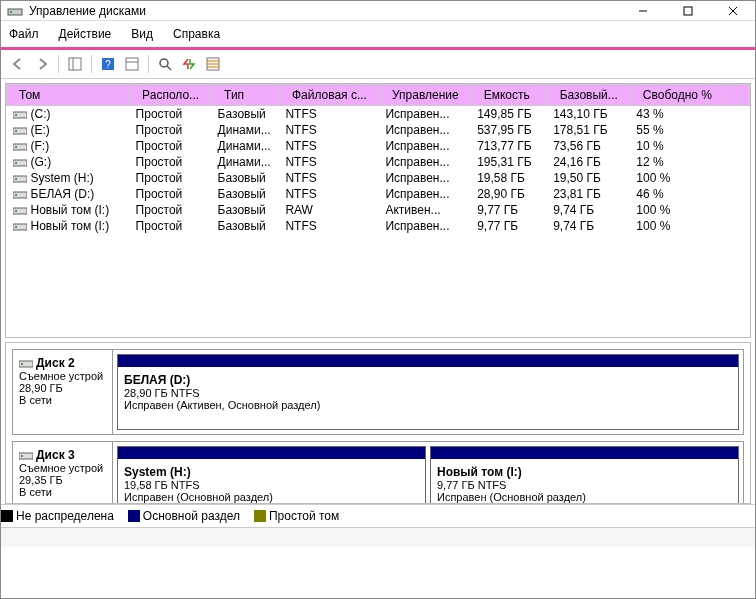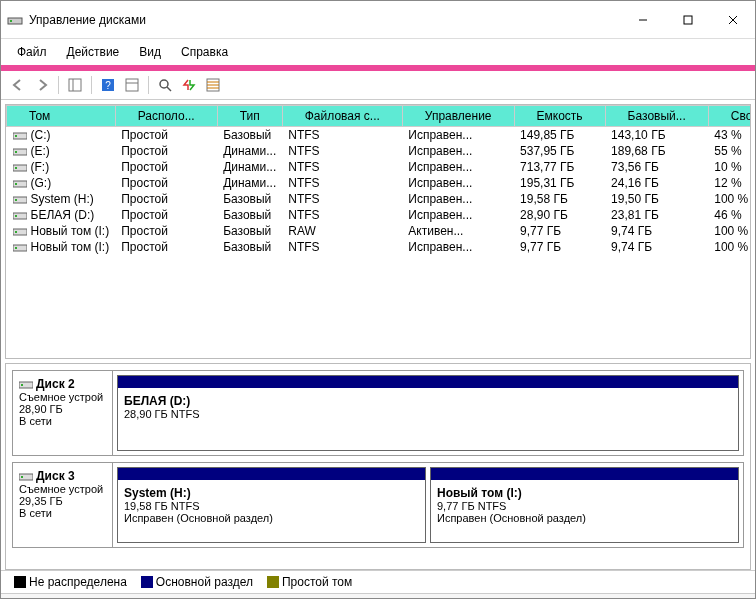--- a/index.html
+++ b/index.html
@@ -10,40 +10,40 @@
     background: #fff;
     color: #000;
     width: 756px;
     height: 599px;
     overflow: hidden;
     border: 1px solid #888;
   }
   .titlebar {
     display: flex;
     align-items: center;
-    height: 38px;
+    height: 20px;
     padding: 0 0 0 6px;
     border-bottom: 1px solid #ddd;
   }
   .titlebar .app-icon {
     width: 16px; height: 16px;
     margin-right: 6px;
     display: inline-flex; align-items: center; justify-content: center;
   }
   .titlebar .title { flex: 1; font-size: 12px; }
   .win-btn {
     width: 45px; height: 30px;
     display: inline-flex; align-items: center; justify-content: center;
     font-size: 12px;
   }
   .menubar {
     display: flex;
     gap: 4px;
-    padding: 4px 8px;
-    border-bottom: 6px solid #ec4899;
+    padding: 4px 0;
+    border-bottom: 3px solid #ec4899;
   }
   .menu-item { padding: 2px 8px; }
   .toolbar {
     display: flex;
     align-items: center;
     gap: 2px;
     padding: 3px 6px;
     border-bottom: 1px solid #ccc;
   }
   .tb-btn {
@@ -60,41 +60,41 @@
     overflow: hidden;
   }
   table.volume-table {
     width: 100%;
     border-collapse: collapse;
     font-size: 12px;
   }
   table.volume-table th {
     text-align: left;
     font-weight: normal;
-    padding: 3px 22px;
+    padding: 3px 12px;
     border: 1px solid #ccc;
-    background: #5eead4;
+    background: #f0abfc;
     white-space: nowrap;
     overflow: hidden;
     text-overflow: ellipsis;
   }
   table.volume-table td {
     padding: 1px 6px;
     white-space: nowrap;
     overflow: hidden;
     text-overflow: ellipsis;
   }
   .disk-icon {
     width: 14px; height: 10px;
     display: inline-block;
     vertical-align: middle;
     margin-right: 4px;
   }
   .lower-pane {
-    height: 207px;
+    height: 162px;
     margin: 0 4px;
     border: 1px solid #bbb;
     overflow-y: scroll;
     position: relative;
   }
   .disk-block {
     display: flex;
     margin: 6px;
     border: 1px solid #999;
     min-height: 86px;
@@ -125,21 +125,21 @@
   .partition-body {
     padding: 6px;
     font-size: 11px;
     flex: 1;
   }
   .partition-body b { font-size: 12px; }
   .legend {
     display: flex;
     align-items: center;
     gap: 4px;
-    padding: 4px 13px;
+    padding: 4px 0;
     border-top: 1px solid #ccc;
     font-size: 12px;
   }
   .legend-swatch {
     width: 12px; height: 12px;
     display: inline-block;
     margin-right: 3px;
     vertical-align: middle;
   }
   .legend-item { margin-right: 10px; display: inline-flex; align-items: center; }
@@ -283,21 +283,21 @@
         <tr>
           <td><svg class="disk-icon" viewBox="0 0 14 10">
               <rect x="0" y="2" width="14" height="6" fill="#ddd" stroke="#666"></rect>
               <rect x="2" y="4" width="2" height="2" fill="#3a3"></rect>
             </svg><span>(E:)</span></td>
           <td><span>Простой</span></td>
           <td><span>Динами...</span></td>
           <td><span>NTFS</span></td>
           <td><span>Исправен...</span></td>
           <td><span>537,95 ГБ</span></td>
-          <td><span>189,68 ГБ</span></td>
+          <td><span>178,51 ГБ</span></td>
           <td><span>55 %</span></td>
           <td></td>
         </tr>
         <tr>
           <td><svg class="disk-icon" viewBox="0 0 14 10">
               <rect x="0" y="2" width="14" height="6" fill="#ddd" stroke="#666"></rect>
               <rect x="2" y="4" width="2" height="2" fill="#3a3"></rect>
             </svg><span>(F:)</span></td>
           <td><span>Простой</span></td>
           <td><span>Динами...</span></td>
@@ -393,20 +393,21 @@
       <span>Съемное устрой</span><br>
       <span>28,90 ГБ</span><br>
       <span>В сети</span>
     </div>
     <div class="disk-partitions">
       <div class="partition">
         <div class="partition-header"></div>
         <div class="partition-body">
           <b>БЕЛАЯ  (D:)</b><br>
           <span>28,90 ГБ NTFS</span><br>
+          <span>Исправен (Активен, Основной раздел)</span>
         </div>
       </div>
         </div>
       </div>
       <div class="disk-block">
     <div class="disk-label">
       <svg width="14" height="10" style="vertical-align:middle">
             <rect x="0" y="2" width="14" height="6" fill="#ddd" stroke="#666"></rect>
             <rect x="2" y="4" width="2" height="2" fill="#3a3"></rect>
           </svg> <b>Диск 3</b><br>

